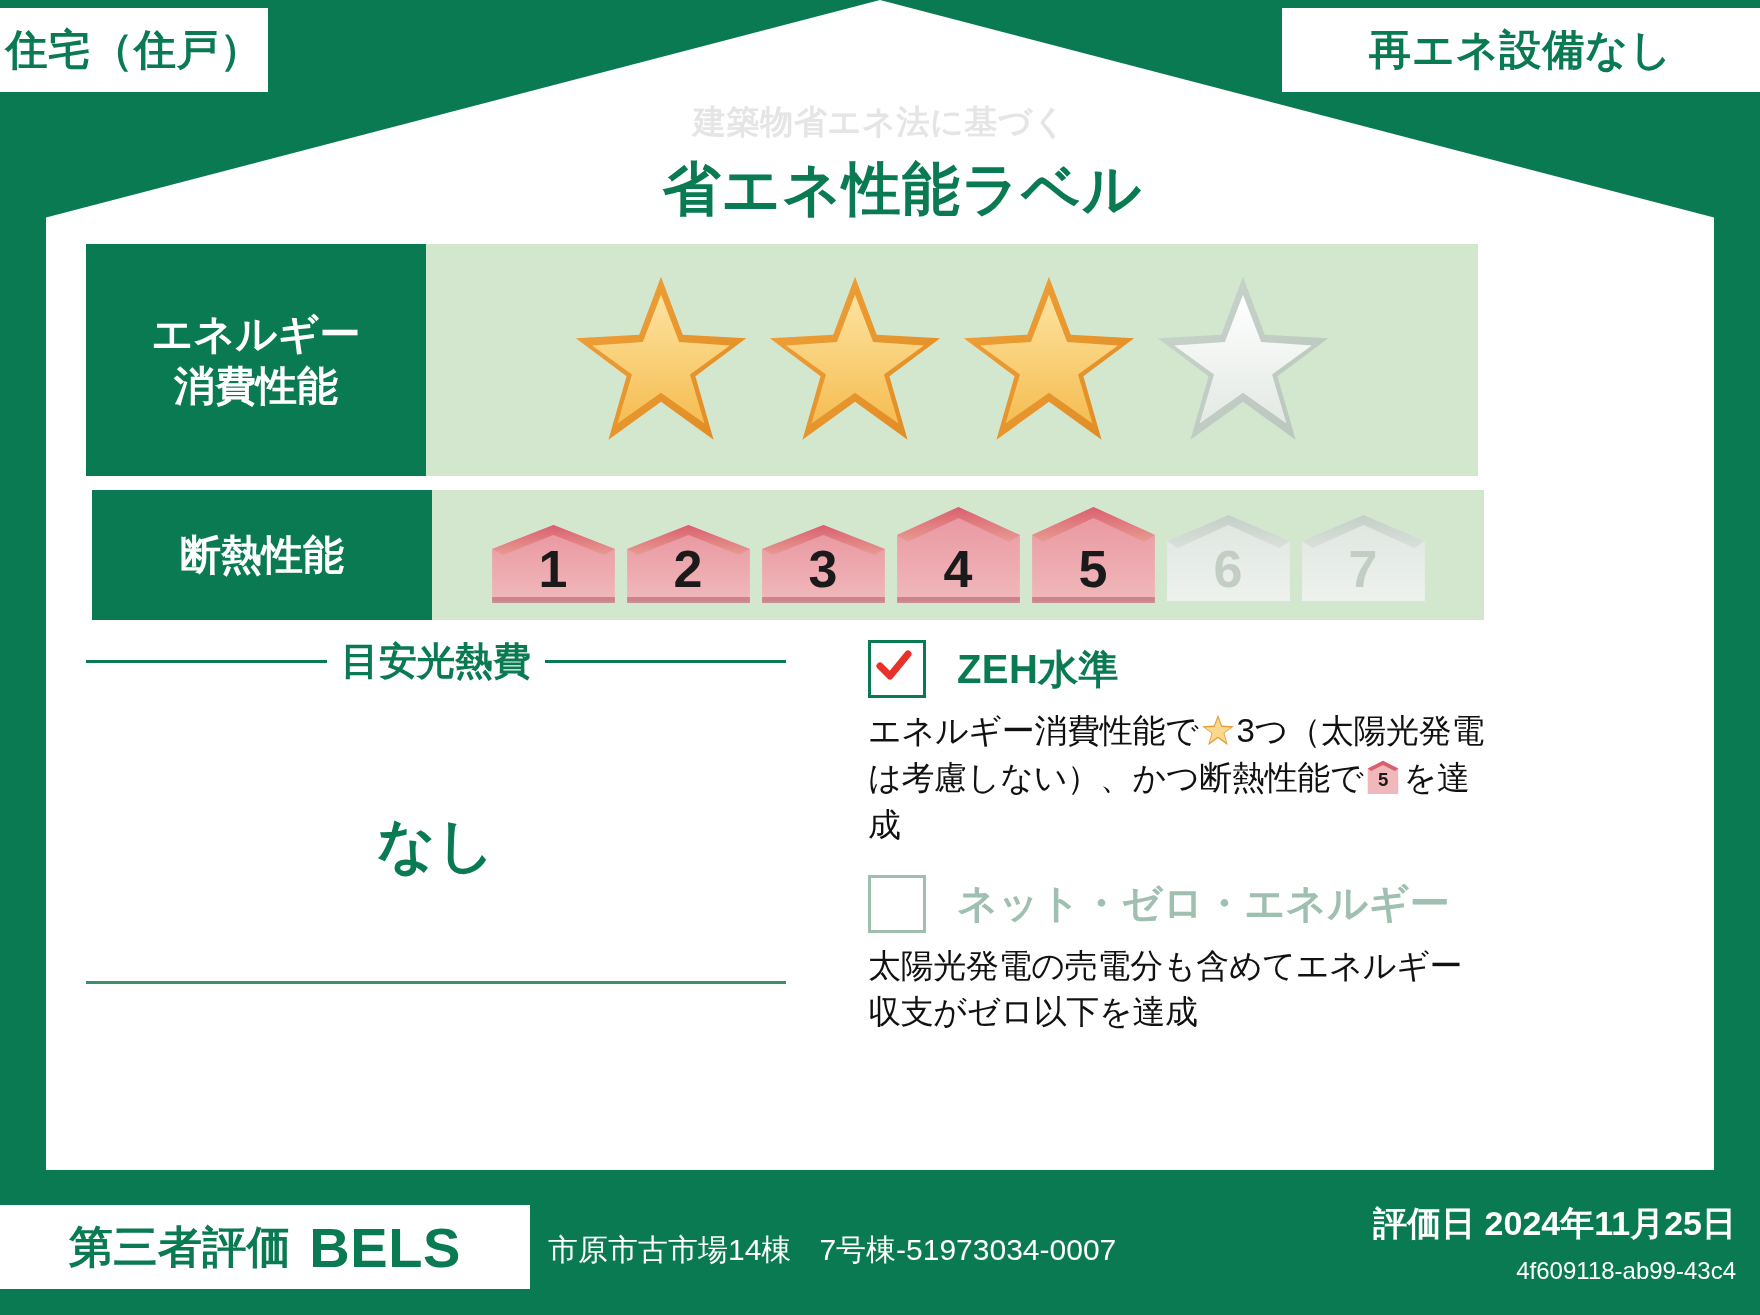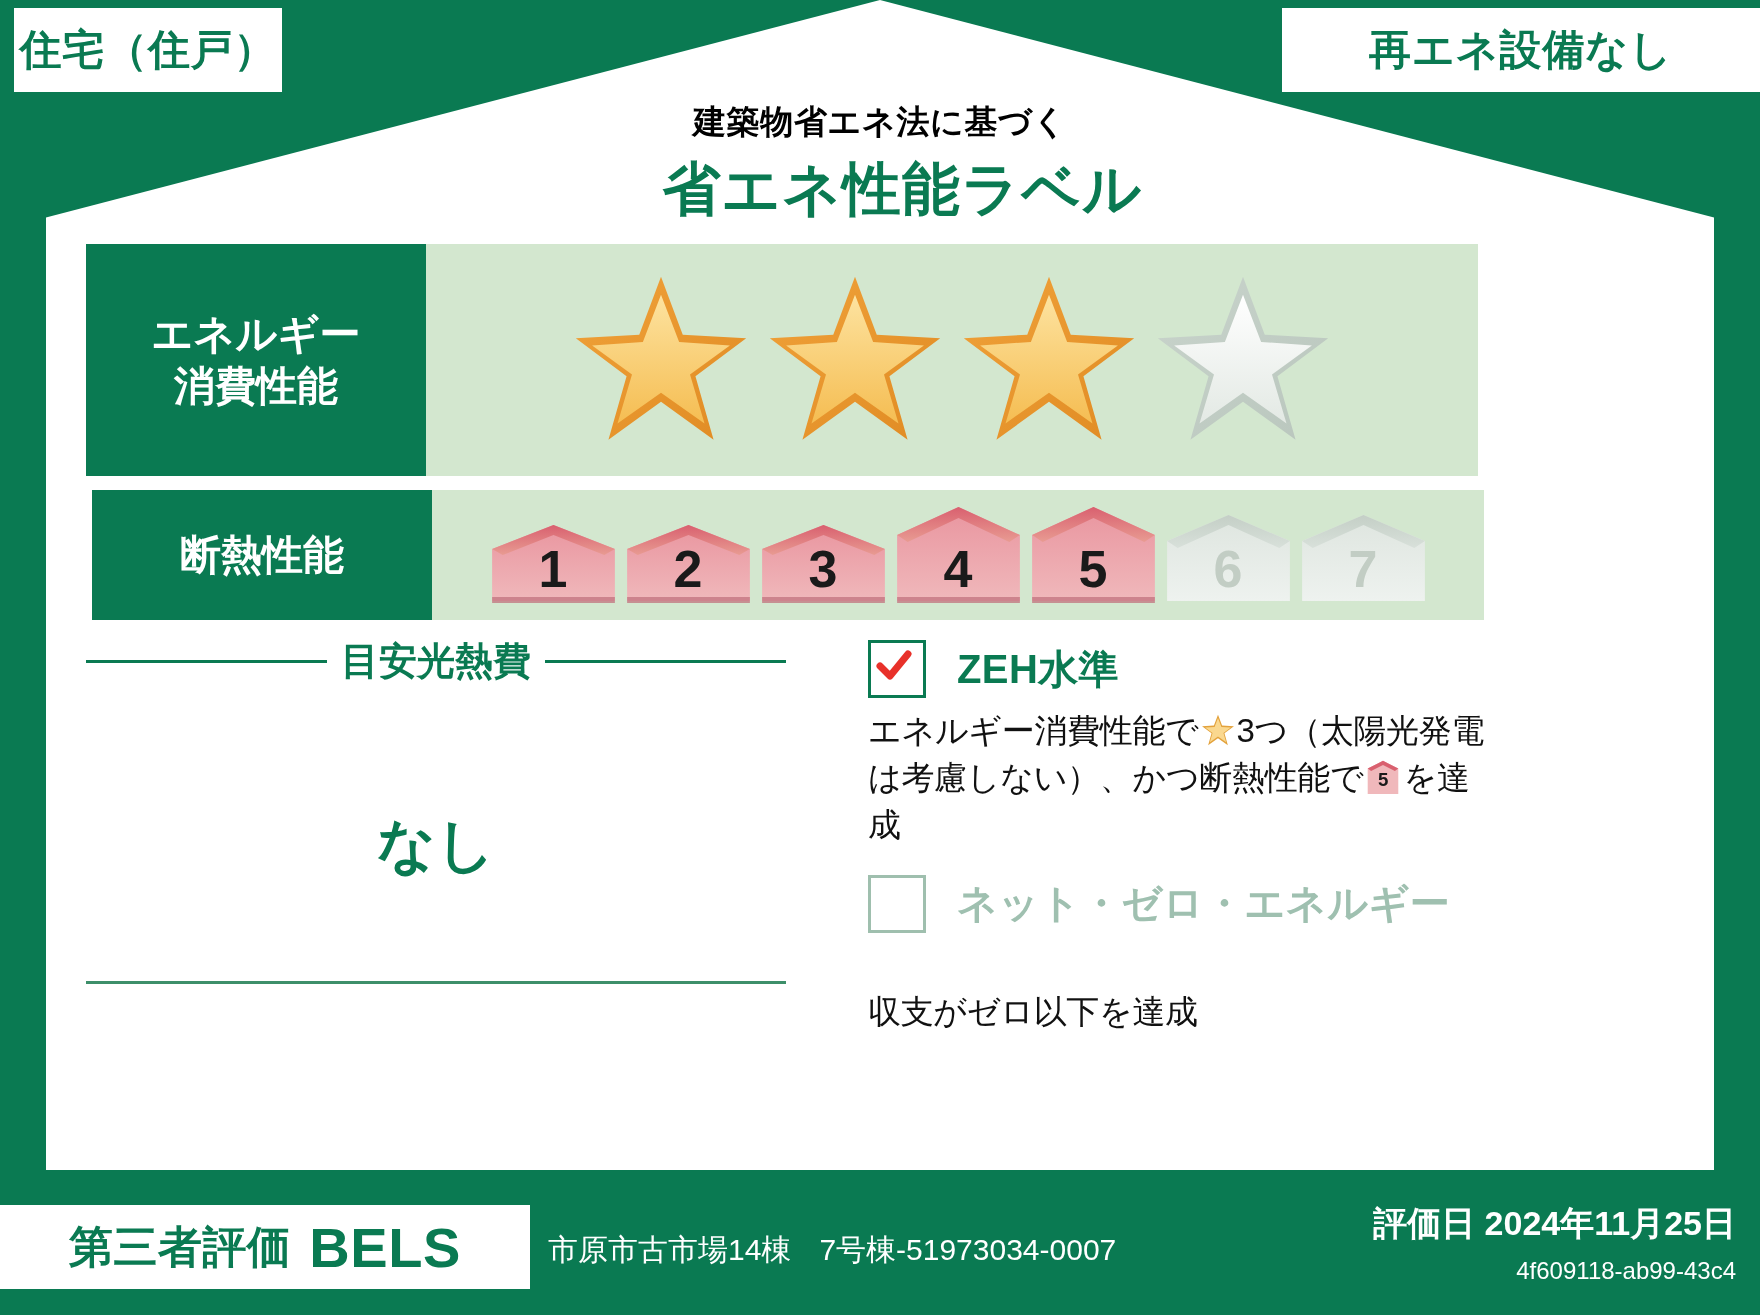--- a/index.html
+++ b/index.html
@@ -17,28 +17,27 @@
     position:absolute;left:46px;top:0;width:1668px;height:1170px;
     background:#ffffff;
     clip-path:polygon(0% 18.6%, 50% 0%, 100% 18.6%, 100% 100%, 0% 100%);
   }
 
   
   .badge{
     position:absolute;background:#ffffff;color:#0a7a52;
     font-weight:bold;display:flex;align-items:center;justify-content:center;
     letter-spacing:0.02em;
-    margin-left:14px;
   }
   .badge-left{left:0;top:8px;width:268px;height:84px;font-size:42px;}
   .badge-right{right:0;top:8px;width:478px;height:84px;font-size:42px;}
 
   
   .title-block{position:absolute;left:0;right:0;top:100px;text-align:center;}
-  .title-sub{color:#000000;font-size:33px;font-weight:bold;letter-spacing:.02em;}
+  .title-sub{color:#e5e5e5;font-size:33px;font-weight:bold;letter-spacing:.02em;}
   .title-main{color:#0a7a52;font-size:58px;font-weight:bold;letter-spacing:.02em;margin-top:6px;padding-left:45px;}
 
   
   .row{position:absolute;display:flex;height:232px;}
   .row-energy{left:86px;top:244px;width:1392px;height:232px;}
   .row-insul{left:92px;top:490px;width:1392px;height:130px;}
   .row-label{
     background:#0a7a52;color:#ffffff;font-weight:bold;
     display:flex;align-items:center;justify-content:center;
     text-align:center;line-height:1.28;flex:0 0 340px;
@@ -293,21 +292,21 @@
             <text x="20" y="31" font-size="22" font-family="Liberation Sans, sans-serif" font-weight="bold" text-anchor="middle" fill="#1a1a1a">5</text>
           </svg></span><span>を達成</span>
     </div>
 
     <div class="zeh-blk2">
       <div class="zeh-row">
         <span class="chk empty"></span>
         <span class="zeh-title muted">ネット・ゼロ・エネルギー</span>
       </div>
       <div class="zeh-desc">
-        <br>
+        <span>太陽光発電の売電分も含めてエネルギー</span><br>
         <span>収支がゼロ以下を達成</span>
       </div>
     </div>
 
   </div>
 
   <div class="footer">
     <div class="bels-box">
       <span class="bels-jp">第三者評価</span>
       <span class="bels-en">BELS</span>

